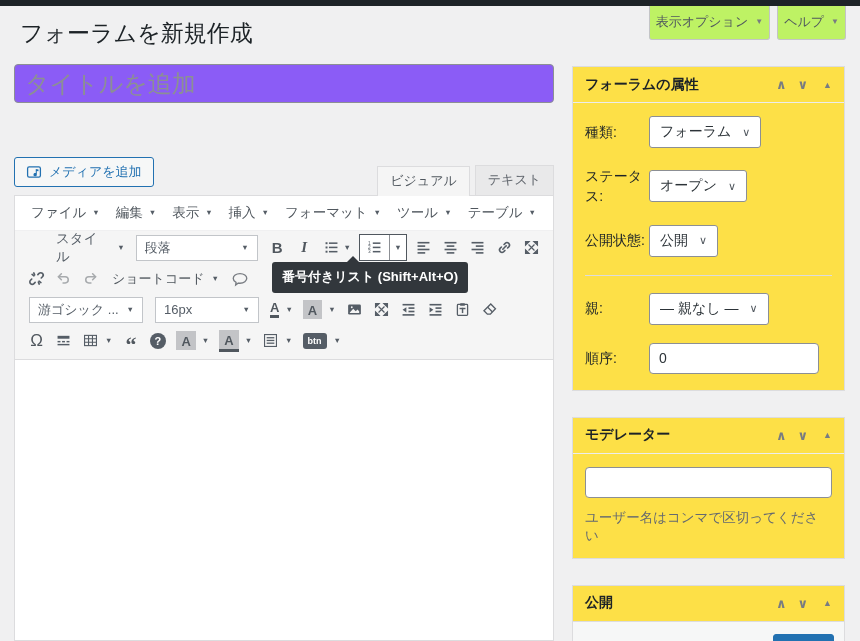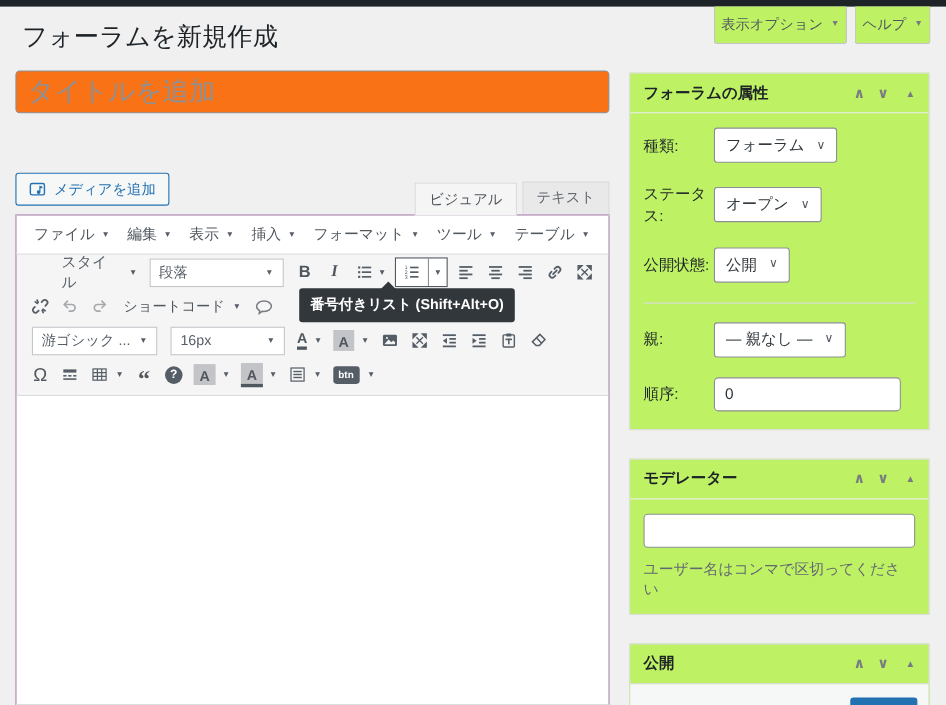--- a/index.html
+++ b/index.html
@@ -13,21 +13,21 @@
 
   .screen-meta { position:absolute; top:6px; right:14px; display:flex; gap:7px; z-index:5; }
   .meta-btn { background:#bef264; border:1px solid #c3c4c7; border-top:none; border-radius:0 0 3px 3px;
     padding:7px 6px 8px; font-size:13px; color:#50575e; display:flex; align-items:center; gap:7px; cursor:pointer; }
   .caret { font-size:8px; color:#787c82; line-height:1; }
   .caret-sm { font-size:7.5px; color:#555d66; line-height:1; }
 
   .page-title { position:absolute; left:20px; top:18px; margin:0; font-size:23px; font-weight:400; color:#1d2327; }
 
   .title-input { position:absolute; left:14px; top:64px; width:540px; height:39px;
-    border:1px solid #8c8f94; border-radius:4px; background:#f97316; font-size:24px; padding:0 10px;
+    border:1px solid #8c8f94; border-radius:4px; background:#8b5cf6; font-size:24px; padding:0 10px;
     color:#2c3338; font-family:inherit; }
   .title-input::placeholder { color:#8c8f94; opacity:1; }
 
   .editor-wrap { position:absolute; left:14px; top:155px; width:540px; height:486px; }
   .media-row { position:relative; height:40px; }
   .add-media-btn { position:absolute; left:0; top:2px; height:30px; display:inline-flex; align-items:center;
     gap:7px; padding:0 11px; background:#f6f7f7; border:1px solid #2271b1; border-radius:3px;
     color:#2271b1; font-size:13px; cursor:pointer; }
   .editor-tabs { position:absolute; right:0; bottom:0; display:flex; }
   .tab { padding:5px 12px 6px; font-size:13px; border:1px solid #dcdcde; border-bottom:none;
@@ -66,21 +66,21 @@
     font-size:11px; font-weight:700; display:flex; align-items:center; justify-content:center; }
 
   .mce-content { flex:1; background:#fff; cursor:text; }
 
   .tooltip { position:absolute; left:272px; top:262px; background:#32373c; color:#fff; font-size:13px;
     font-weight:600; padding:6px 10px 7px; border-radius:3px; white-space:nowrap; z-index:10; }
   .tooltip::before { content:""; position:absolute; top:-6px; left:74px;
     border-left:7px solid transparent; border-right:7px solid transparent; border-bottom:7px solid #32373c; }
 
   .sidebar { position:absolute; left:572px; top:66px; width:273px; }
-  .postbox { background:#bef264; border:1px solid #dcdcde; margin-bottom:26px; }
+  .postbox { background:#fde047; border:1px solid #dcdcde; margin-bottom:26px; }
   .postbox-header { display:flex; align-items:center; justify-content:space-between; padding:0 12px;
     height:36px; border-bottom:1px solid #eceded; }
   .postbox-title { font-size:14px; font-weight:700; color:#1d2327; }
   .handle-actions { display:flex; align-items:center; gap:11px; color:#787c82; }
   .order-glyph { font-size:13px; font-weight:700; cursor:pointer; }
   .toggle-glyph { font-size:9px; margin-left:4px; cursor:pointer; }
 
   .postbox-body { padding:13px 12px; }
   .field-row { display:flex; align-items:center; margin-bottom:18px; }
   .field-row.last { margin-bottom:3px; }

